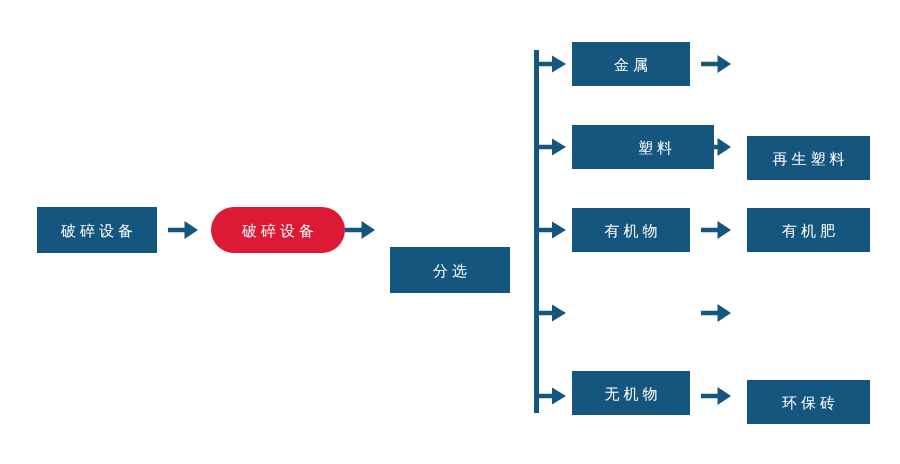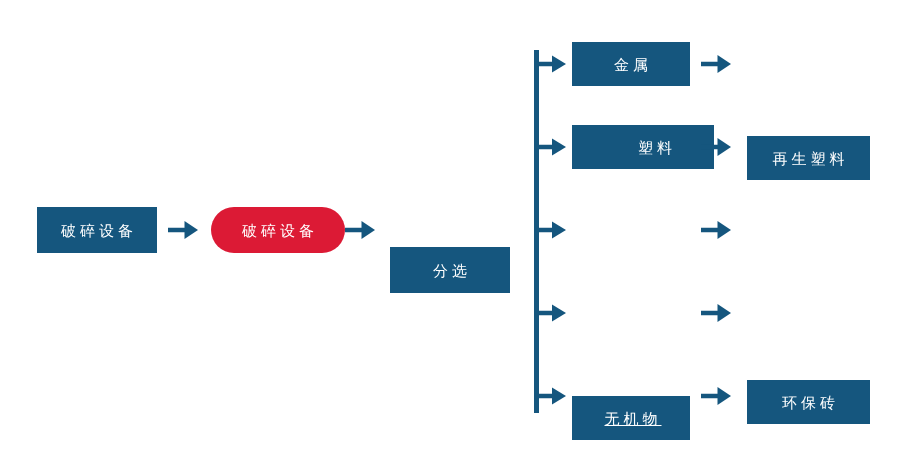--- a/index.html
+++ b/index.html
@@ -99,39 +99,45 @@
     <polygon class="head" points="16.5,3 30,12 16.5,21"></polygon>
   </svg>
   <div class="node res-box" style="top:136px;">
     <span>再生塑料</span>
   </div>
 
   <svg class="arrow" style="left:537px;top:219px;" width="30" height="22" viewBox="0 0 30 22">
     <rect class="shaft" x="0" y="8.75" width="17" height="4.5"></rect>
     <polygon class="head" points="15,2.5 29,11 15,19.5"></polygon>
   </svg>
+  <div class="node cat-box" style="top:208px;">
+    <span>有机物</span>
+  </div>
   <svg class="arrow" style="left:701px;top:218px;" width="31" height="24" viewBox="0 0 31 24">
     <rect class="shaft" x="0" y="9.75" width="19" height="4.5"></rect>
     <polygon class="head" points="16.5,3 30,12 16.5,21"></polygon>
   </svg>
+  <div class="node res-box" style="top:208px;">
+    <span>有机肥</span>
+  </div>
 
   <svg class="arrow" style="left:537px;top:302px;" width="30" height="22" viewBox="0 0 30 22">
     <rect class="shaft" x="0" y="8.75" width="17" height="4.5"></rect>
     <polygon class="head" points="15,2.5 29,11 15,19.5"></polygon>
   </svg>
   <svg class="arrow" style="left:701px;top:301px;" width="31" height="24" viewBox="0 0 31 24">
     <rect class="shaft" x="0" y="9.75" width="19" height="4.5"></rect>
     <polygon class="head" points="16.5,3 30,12 16.5,21"></polygon>
   </svg>
 
   <svg class="arrow" style="left:537px;top:385px;" width="30" height="22" viewBox="0 0 30 22">
     <rect class="shaft" x="0" y="8.75" width="17" height="4.5"></rect>
     <polygon class="head" points="15,2.5 29,11 15,19.5"></polygon>
   </svg>
-  <div class="node cat-box" style="top:396px;text-decoration:underline;">
+  <div class="node cat-box" style="top:371px;">
     <span>无机物</span>
   </div>
   <svg class="arrow" style="left:701px;top:384px;" width="31" height="24" viewBox="0 0 31 24">
     <rect class="shaft" x="0" y="9.75" width="19" height="4.5"></rect>
     <polygon class="head" points="16.5,3 30,12 16.5,21"></polygon>
   </svg>
   <div class="node res-box" style="top:374px;margin-top:6px;">
     <span>环保砖</span>
   </div>
 

